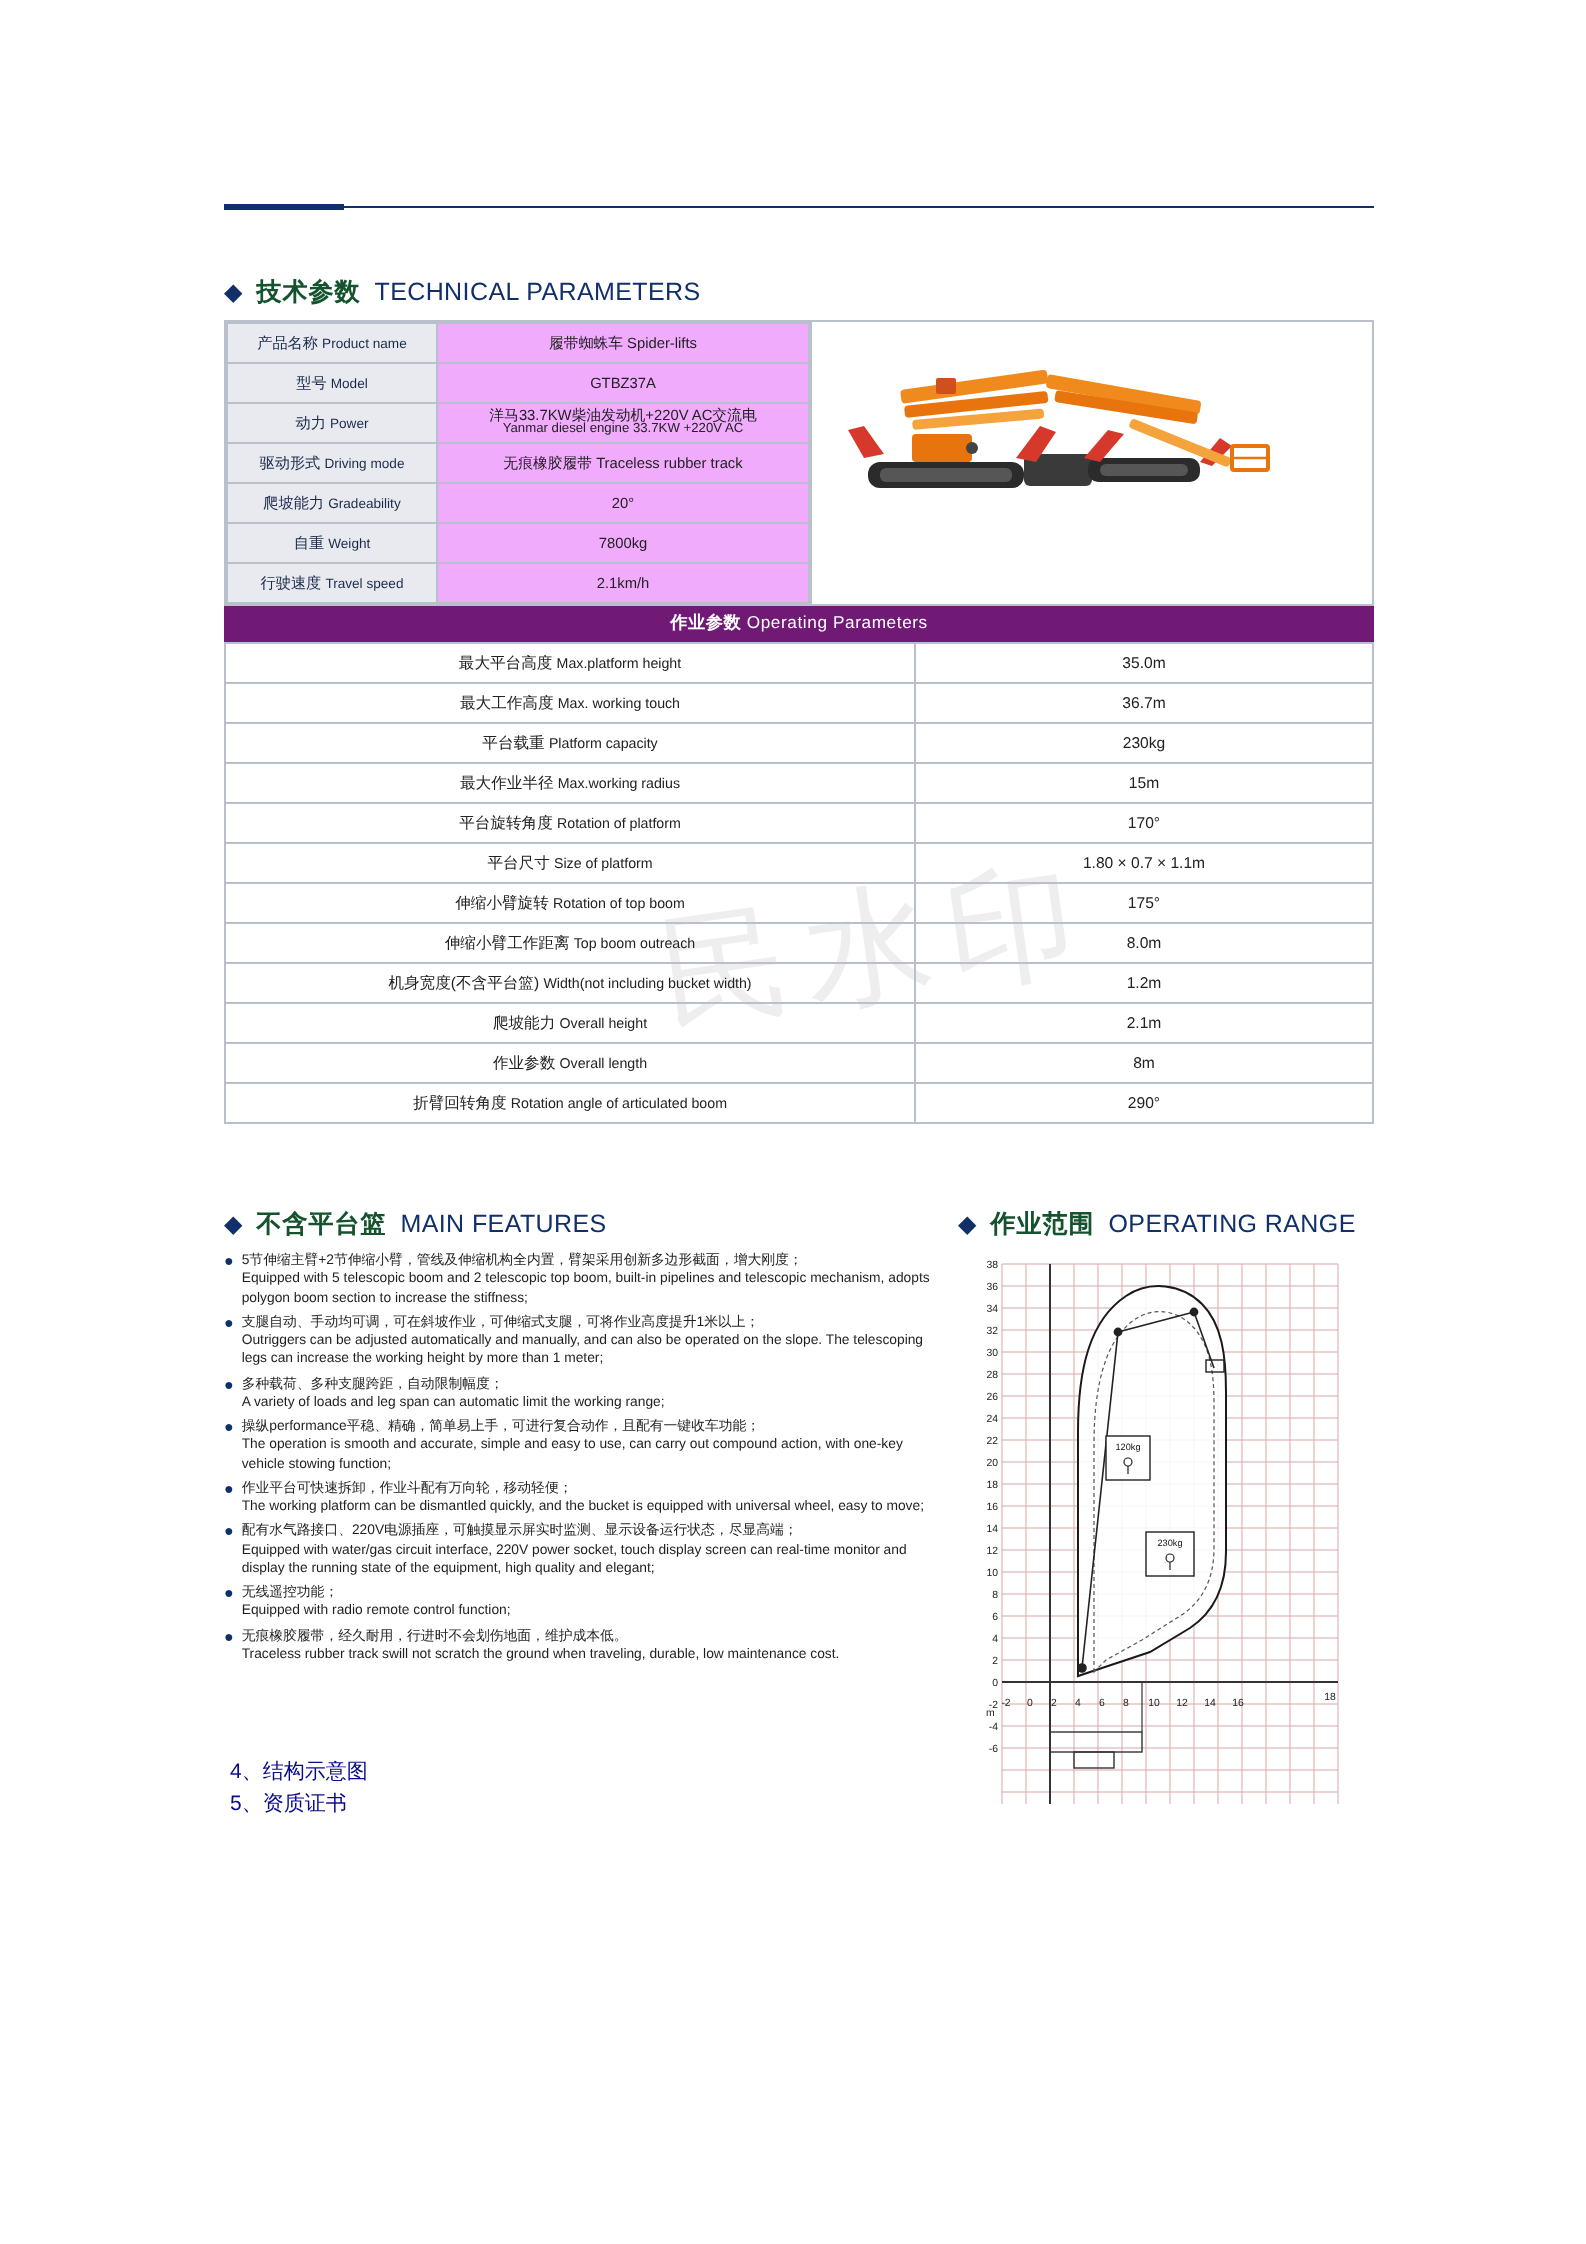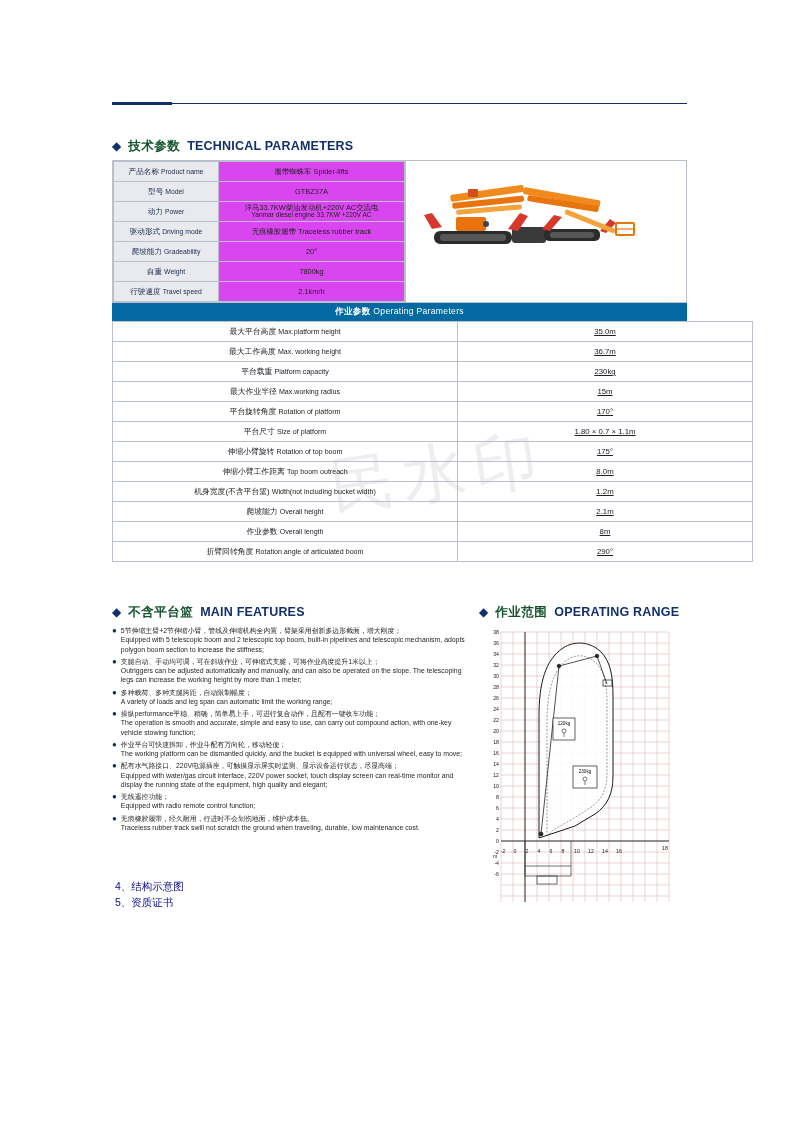--- a/index.html
+++ b/index.html
@@ -9,45 +9,45 @@
 
   .sheet{position:absolute;left:112px;top:102px;width:575px;}
 
   .topline{height:3px;background:#11306b;width:60px;margin-bottom:0px;}
   .topline-rest{height:1px;background:#11306b;width:515px;position:relative;top:-2px;left:60px;}
 
   
   .sec-head{display:flex;align-items:baseline;gap:7px;margin:9px 0 5px 0;}
   .sec-diamond{color:#11306b;font-size:12px;line-height:1;}
   .sec-cn{font-size:12.5px;font-weight:bold;color:#14532d;letter-spacing:.5px;}
-  .sec-en{font-size:12.5px;font-weight:bold;color:#11306b;letter-spacing:.2px;margin-top:24px;}
+  .sec-en{font-size:12.5px;font-weight:normal;color:#11306b;letter-spacing:.2px;margin-top:24px;}
 
   
   .top-wrap{display:flex;border:1px solid #b9bfcb;background:#fff;}
   .spec-tbl{border-collapse:collapse;width:292px;table-layout:fixed;}
   .spec-tbl td{border:1px solid #b9bfcb;font-size:7.4px;height:17px;padding:1px 2px;color:#222;}
   .spec-tbl td.lbl{width:100px;background:#e8eaef;text-align:center;color:#1b2a4a;}
-  .spec-tbl td.val{text-align:center;background:#d946ef;}
+  .spec-tbl td.val{text-align:center;background:#f0abfc;}
   .lbl .cn{font-size:7.6px;}
   .lbl .en{font-size:6.8px;}
   .two-line{line-height:1.05;}
   .img-cell{flex:1;background:#ffffff;position:relative;border-left:1px solid #b9bfcb;}
 
   
   .machine{position:absolute;left:10px;top:8px;width:240px;height:88px;}
 
   
-  .op-head{background:#0369a1;color:#fff;text-align:center;font-size:8.6px;padding:3px 0;letter-spacing:.3px;}
+  .op-head{background:#701a75;color:#fff;text-align:center;font-size:8.6px;padding:3px 0;letter-spacing:.3px;}
   .op-head .cn{font-weight:bold;}
-  .op-tbl{border-collapse:collapse;width:641px;table-layout:fixed;}
+  .op-tbl{border-collapse:collapse;width:575px;table-layout:fixed;}
   .op-tbl td{border:1px solid #b9bfcb;font-size:7.6px;height:17px;padding:1px 3px;}
   .op-tbl td.k{width:338px;text-align:center;color:#222;}
   .op-tbl td.k .cn{font-size:7.8px;}
   .op-tbl td.k .en{font-size:7.1px;}
-  .op-tbl td.v{text-align:center;color:#222;font-size:7.8px;text-decoration:underline;}
+  .op-tbl td.v{text-align:center;color:#222;font-size:7.8px;}
 
   
   .lower{display:flex;gap:14px;margin-top:10px;}
   .feat-col{width:353px;}
   .range-col{flex:1;}
 
   .feat-list{margin:0;padding:0;list-style:none;}
   .feat-item{display:flex;gap:4px;margin-bottom:3px;}
   .bullet{color:#11306b;font-size:8px;line-height:1.35;}
   .feat-txt{font-size:6.9px;line-height:1.34;color:#1f1f1f;}
@@ -184,21 +184,21 @@
           <tr>
         <td class="k">
           <span class="cn">最大平台高度</span>
           <span class="en">Max.platform height</span>
         </td>
         <td class="v">35.0m</td>
       </tr>
       <tr>
         <td class="k">
           <span class="cn">最大工作高度</span>
-          <span class="en">Max. working height</span>
+          <span class="en">Max. working touch</span>
         </td>
         <td class="v">36.7m</td>
       </tr>
       <tr>
         <td class="k">
           <span class="cn">平台载重</span>
           <span class="en">Platform capacity</span>
         </td>
         <td class="v">230kg</td>
       </tr>

